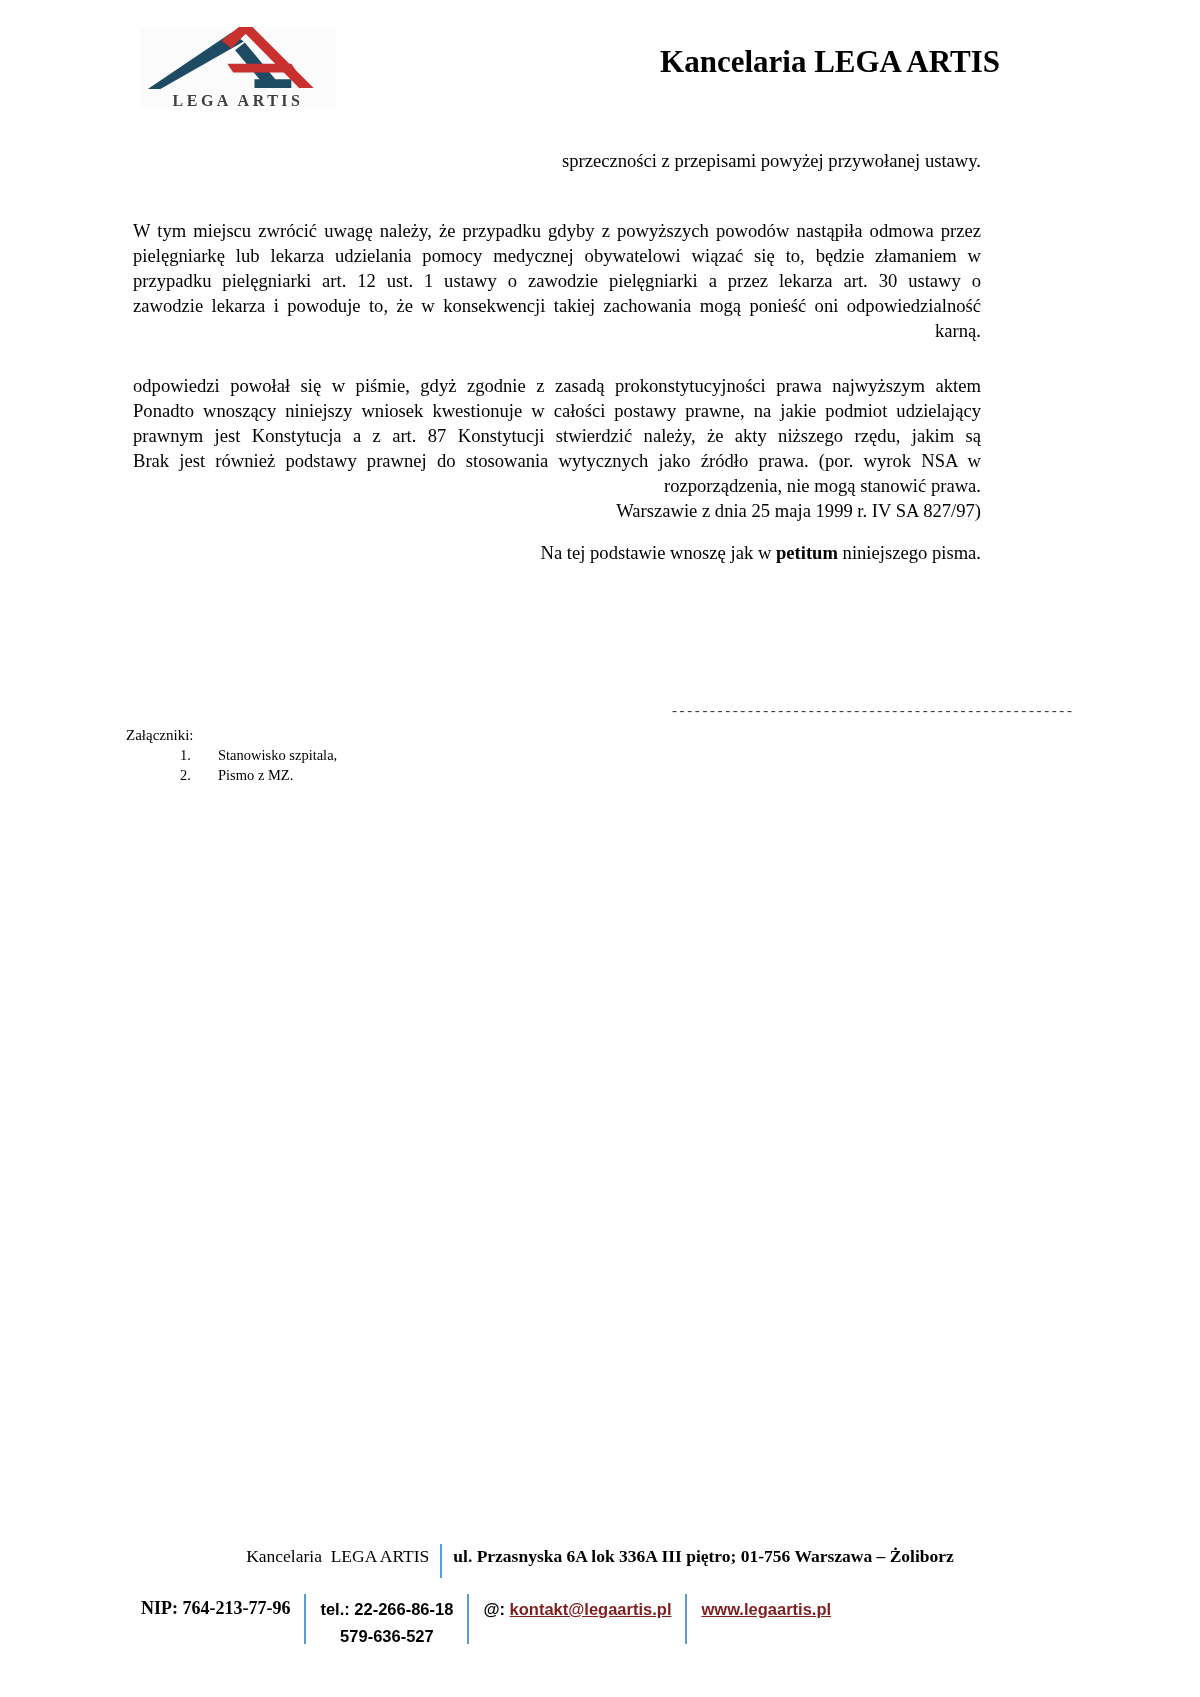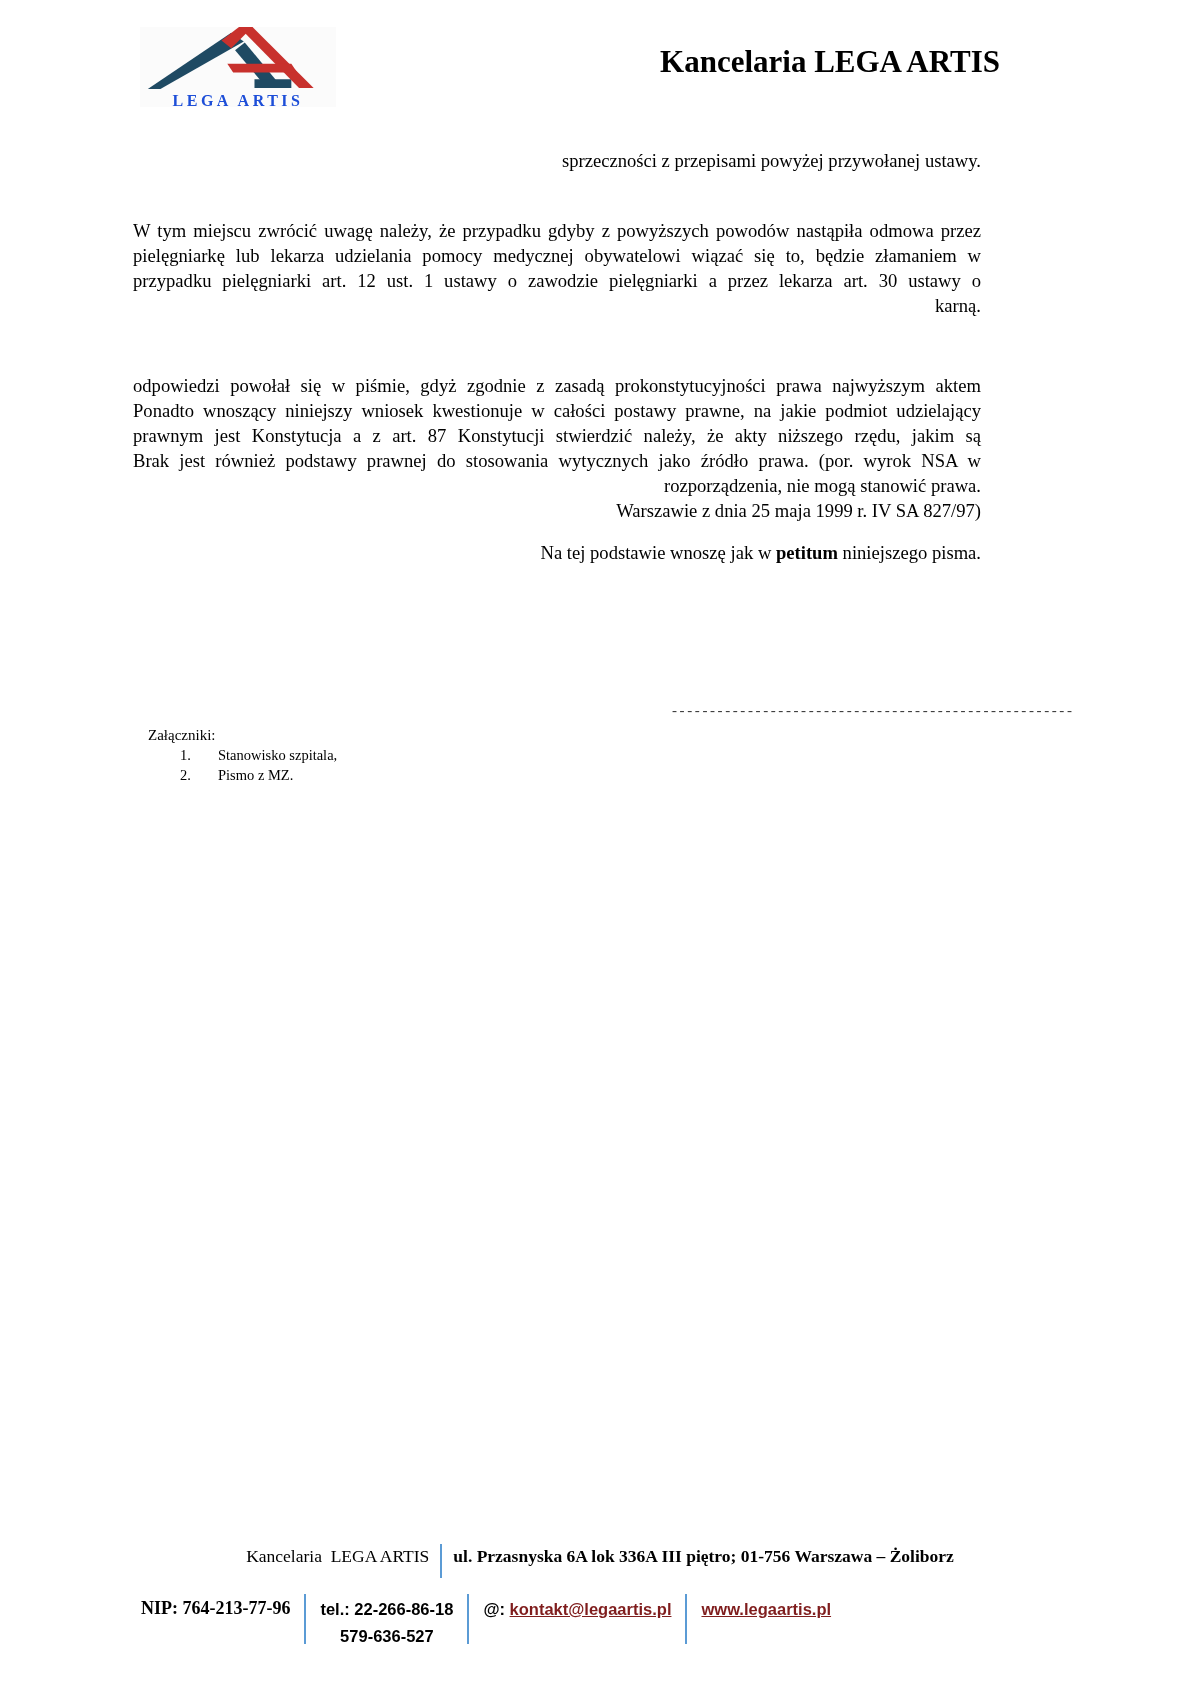--- a/index.html
+++ b/index.html
@@ -23,21 +23,21 @@
   .logo-mark{display:block;margin:0 auto;}
   .logo-navy{fill:#1F4A63;}
   .logo-red{fill:#C8312D;}
   .logo-caption{
     display:block;
     margin-top:1px;
     text-align:center;
     font-weight:bold;
     font-size:16px;
     letter-spacing:3.5px;
-    color:#1d4ed8;
+    color:#404040;
     white-space:nowrap;
   }
   .doc-title{
     position:absolute;
     top:44px; right:200px;
     font-size:31px;
     font-weight:bold;
     white-space:nowrap;
   }
 
@@ -58,21 +58,21 @@
   .sig-line{
     position:absolute;
     left:672px; top:702px;
     font-size:15px;
     letter-spacing:2.6px;
     color:#3a3a3a;
     white-space:nowrap;
   }
 
   
-  .attachments{position:absolute;left:148px;top:727px;}
+  .attachments{position:absolute;left:126px;top:727px;}
   .attachments-heading{font-size:15px;}
   .attach-item{position:absolute;white-space:nowrap;font-size:14.5px;}
   .attach-item .num{position:absolute;left:47px;}
   .attach-item .txt{position:absolute;left:85px;}
 
   
   .footer-line1{
     position:absolute;
     left:0; top:1544px;
     width:1200px;
@@ -140,20 +140,21 @@
   <div class="doc-title">Kancelaria LEGA ARTIS</div>
 
   <div id="body-text">
       <div class="para" style="top: 148px;">
         <div class="tline lline">sprzeczności z przepisami powyżej przywołanej ustawy.</div>
       </div>
       <div class="para" style="top: 218px;">
         <div class="tline jline">W tym miejscu zwrócić uwagę należy, że przypadku gdyby z powyższych powodów nastąpiła odmowa przez</div>
         <div class="tline jline">pielęgniarkę lub lekarza udzielania pomocy medycznej obywatelowi wiązać się to, będzie złamaniem w</div>
         <div class="tline jline">przypadku pielęgniarki art. 12 ust. 1 ustawy o zawodzie pielęgniarki a przez lekarza art. 30 ustawy o</div>
+        <div class="tline jline">zawodzie lekarza i powoduje to, że w konsekwencji takiej zachowania mogą ponieść oni odpowiedzialność</div>
         <div class="tline lline">karną.</div>
       </div>
       <div class="para" style="top: 373px;">
         <div class="tline jline">odpowiedzi powołał się w piśmie, gdyż zgodnie z zasadą prokonstytucyjności prawa najwyższym aktem</div>
         <div class="tline jline">Ponadto wnoszący niniejszy wniosek kwestionuje w całości postawy prawne, na jakie podmiot udzielający</div>
         <div class="tline jline">prawnym jest Konstytucja a z art. 87 Konstytucji stwierdzić należy, że akty niższego rzędu, jakim są</div>
         <div class="tline jline">Brak jest również podstawy prawnej do stosowania wytycznych jako źródło prawa. (por. wyrok NSA w</div>
         <div class="tline lline">rozporządzenia, nie mogą stanowić prawa.</div>
         <div class="tline lline">Warszawie z dnia 25 maja 1999 r. IV SA 827/97)</div>
       </div>

